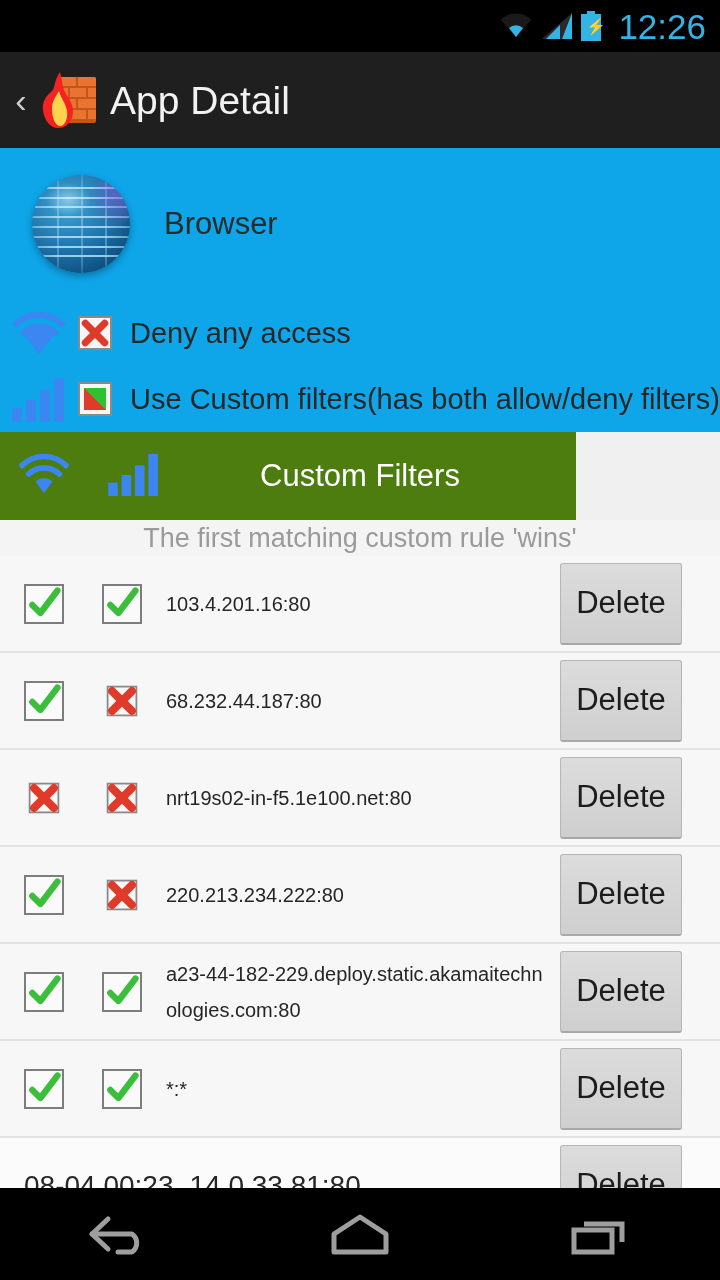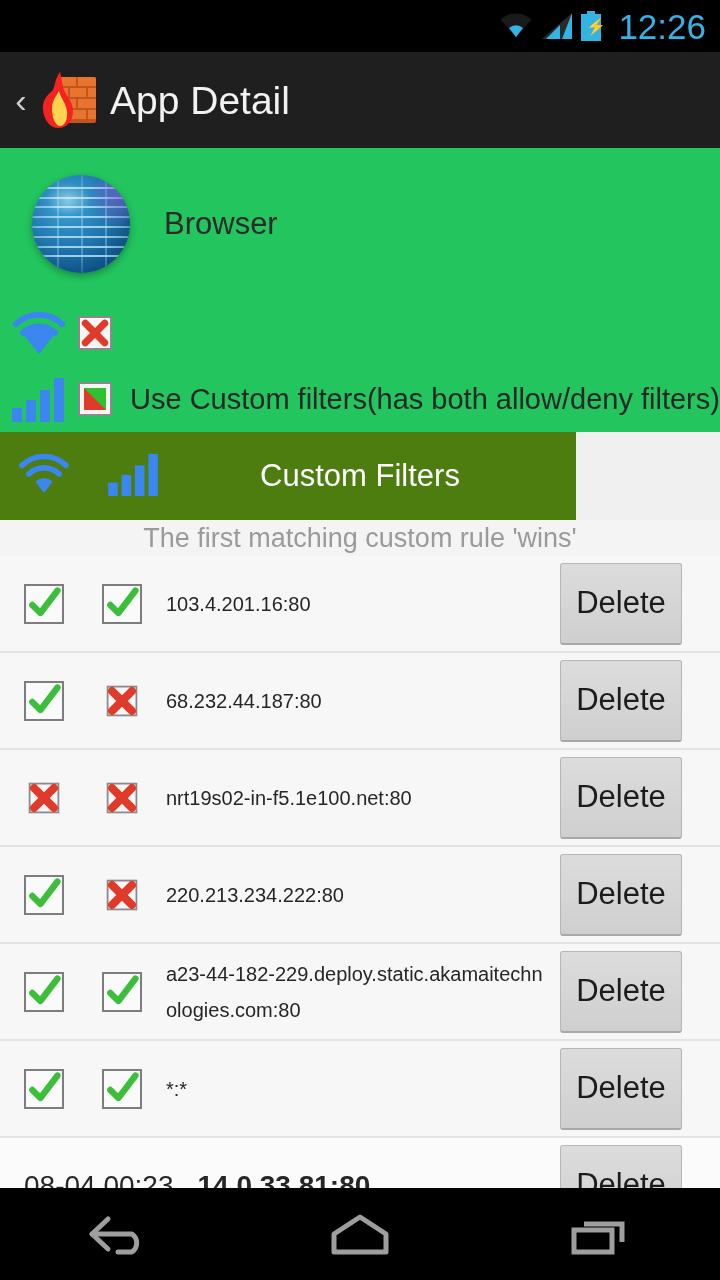--- a/index.html
+++ b/index.html
@@ -228,21 +228,21 @@
     letter-spacing: 0px;
     line-height: 1;
   }
 
   
   #app-summary {
     position: absolute;
     top: 148px; left: 0;
     width: 720px;
     height: 284px;
-    background: #22c55e;
+    background: #0ea5e9;
   }
   #app-identity {
     position: absolute;
     left: 0; top: 0;
     width: 720px;
     height: 152px;
     display: flex;
     align-items: center;
   }
   .globe-icon {
@@ -443,21 +443,21 @@
   .filter-row.partial {
     height: 97px;
     background: #fbfbfb;
   }
   .rule-ts {
     margin-left: 24px;
     font-size: 28px;
     color: #262626;
     white-space: nowrap;
   }
-  .rule-ts .host { margin-left: 24px; font-weight: bold; }
+  .rule-ts .host { margin-left: 16px; }
 
   
   #nav-bar {
     position: absolute;
     bottom: 0; left: 0;
     width: 720px;
     height: 1280px;
     height: 92px;
     background: #000000;
     display: flex;
@@ -556,20 +556,21 @@
         </svg>
       </div>
       <div class="opt-box">
         <svg class="mark-x" viewBox="0 0 34 34">
           <g stroke="#e03b2a" stroke-width="8" stroke-linecap="round">
             <line x1="6" y1="6" x2="28" y2="28"></line>
             <line x1="28" y1="6" x2="6" y2="28"></line>
           </g>
         </svg>
       </div>
+      <div class="opt-label">Deny any access</div>
     </div>
 
     <div class="opt-row" id="opt-custom">
       <div class="opt-net-icon">
         <svg width="58" height="46" viewBox="0 0 58 46">
           <rect x="2" y="32" width="10" height="14" fill="#3b86f0"></rect>
           <rect x="16" y="24" width="10" height="22" fill="#3b86f0"></rect>
           <rect x="30" y="14" width="10" height="32" fill="#3b86f0"></rect>
           <rect x="44" y="2" width="10" height="44" fill="#3b86f0"></rect>
         </svg>

